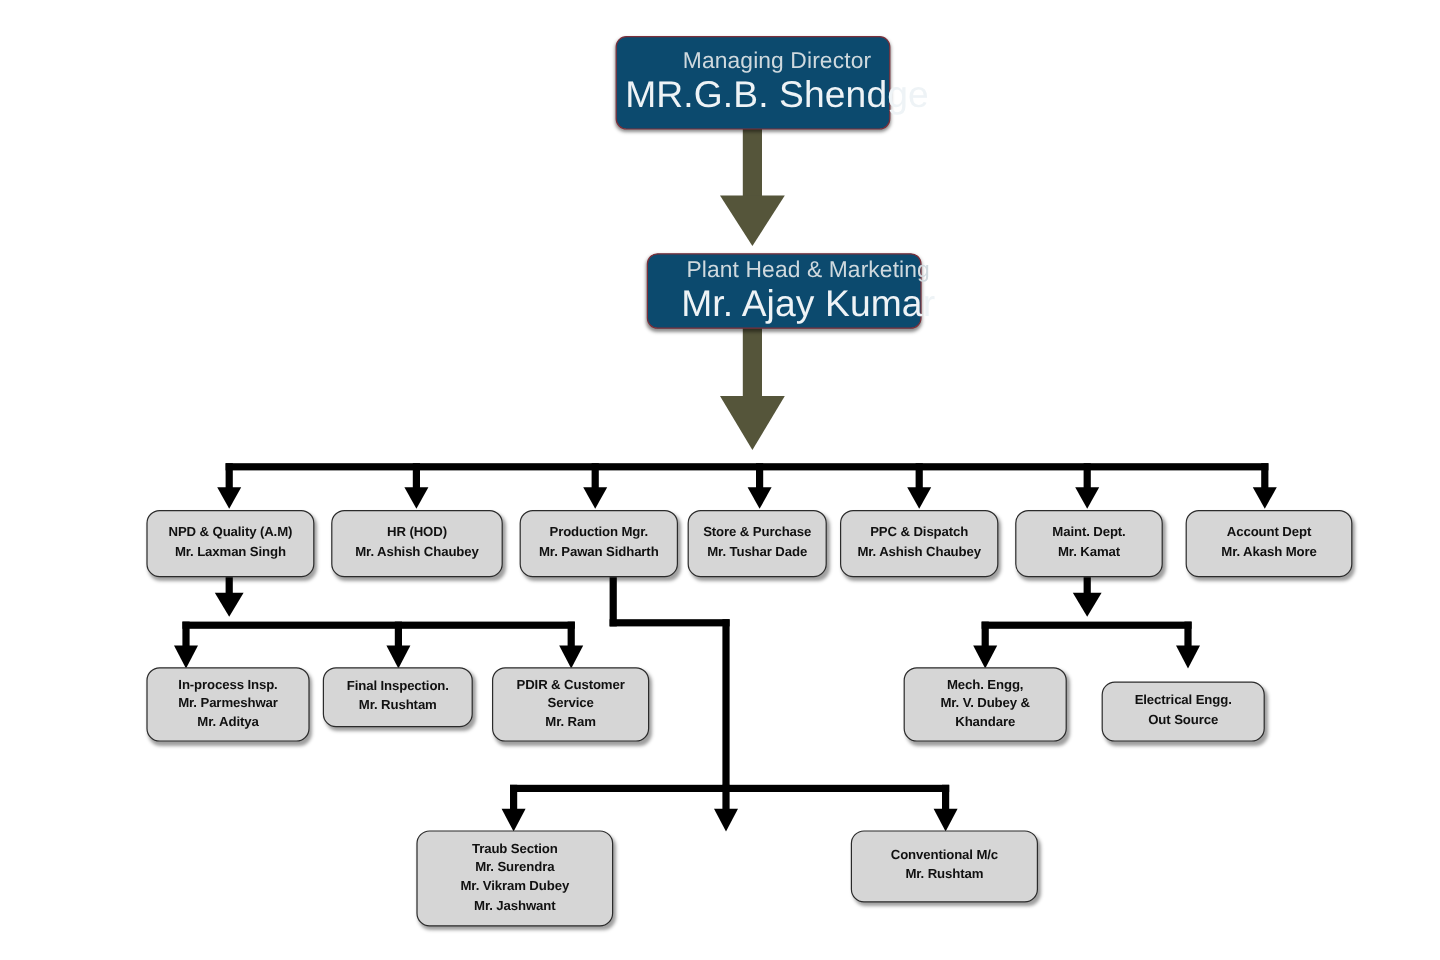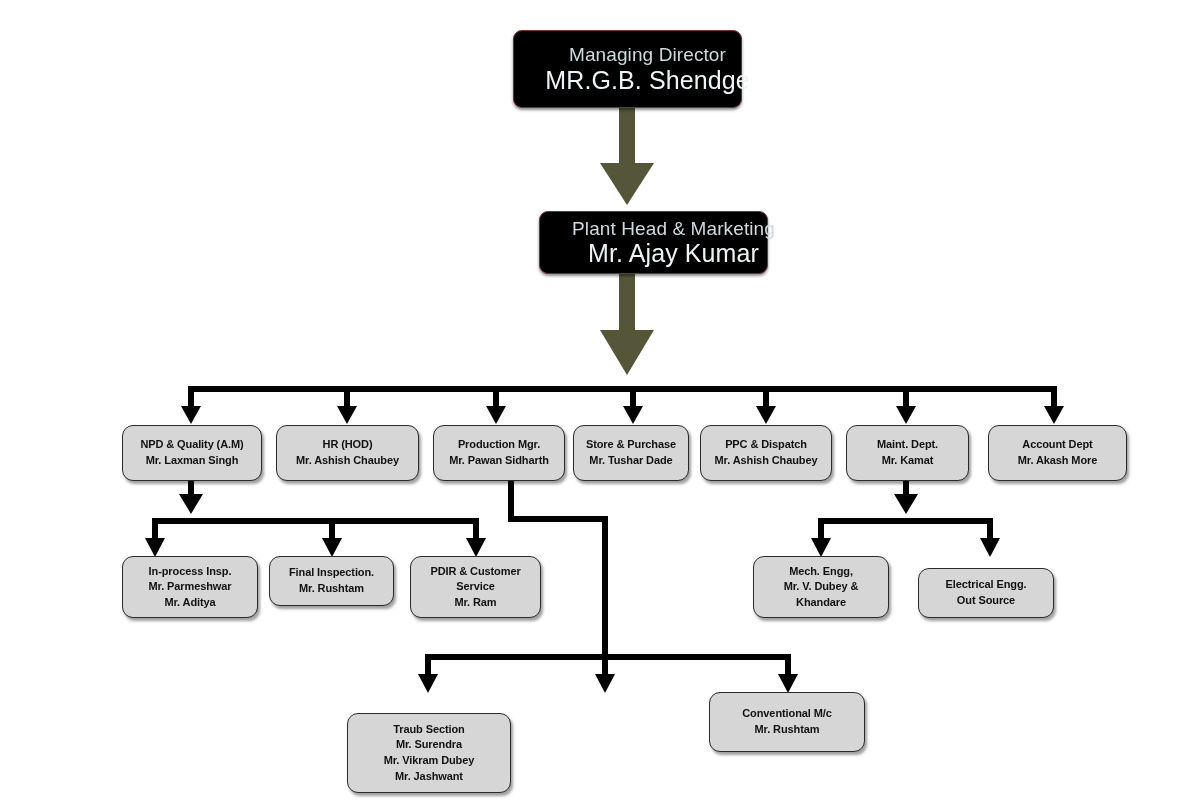--- a/index.html
+++ b/index.html
@@ -37,36 +37,36 @@
     justify-content: center;
     text-align: center;
     border-radius: 11px;
   }
   .node .line {
     display: block;
     white-space: nowrap;
   }
   
   .node.exec {
-    background: #000000;
+    background: #0c4a6e;
     border: 1.5px solid #7b2f3a;
     border-radius: 9px;
     box-shadow: 0 2px 3px rgba(0,0,0,0.45);
     padding-left: 40px;
   }
   .node.exec .line.title {
     color: #cfd9de;
     font-size: 19px;
     font-weight: 400;
     letter-spacing: 0.1px;
     line-height: 1.12;
   }
   .node.exec .line.person {
     color: #eef3f6;
-    font-size: 25px;
+    font-size: 31px;
     font-weight: 400;
     letter-spacing: 0.1px;
     line-height: 1.12;
   }
   
   .node.dept {
     background: #d6d6d6;
     border: 1.6px solid #2b2b2b;
     box-shadow: 2px 3px 3px rgba(0,0,0,0.38);
   }
@@ -222,21 +222,21 @@
     <span class="line">Mech. Engg,</span>
     <span class="line">Mr.  V. Dubey &amp;</span>
     <span class="line">Khandare</span>
   </div>
 
   <div class="node dept" style="left:918px; top:568px; width:136px; height:50px;">
     <span class="line">Electrical Engg.</span>
     <span class="line">Out Source</span>
   </div>
 
-  <div class="node dept" style="left:347px; top:692px; width:164px; height:80px;margin-top:21px;">
+  <div class="node dept" style="left:347px; top:692px; width:164px; height:80px;">
     <span class="line">Traub Section</span>
     <span class="line">Mr. Surendra</span>
     <span class="line">Mr. Vikram Dubey</span>
     <span class="line">Mr. Jashwant</span>
   </div>
 
 
   <div class="node dept" style="left:709px; top:692px; width:156px; height:60px;">
     <span class="line">Conventional M/c</span>
     <span class="line">Mr. Rushtam</span>

